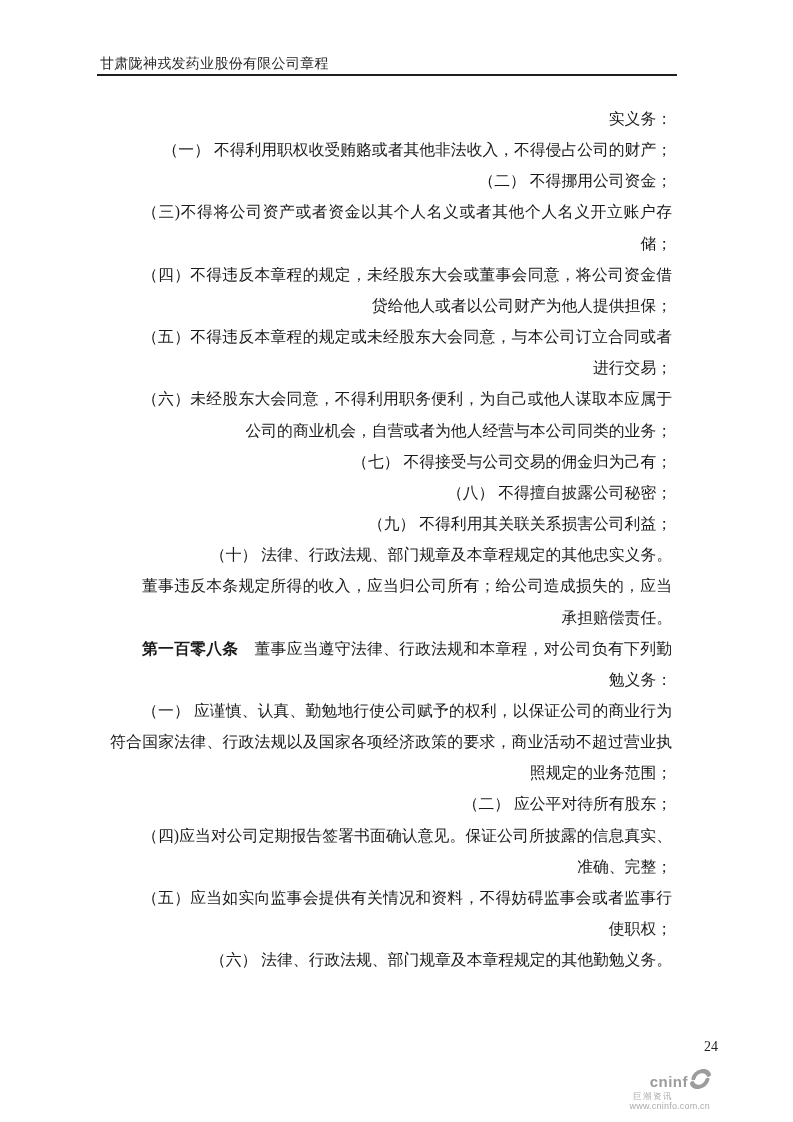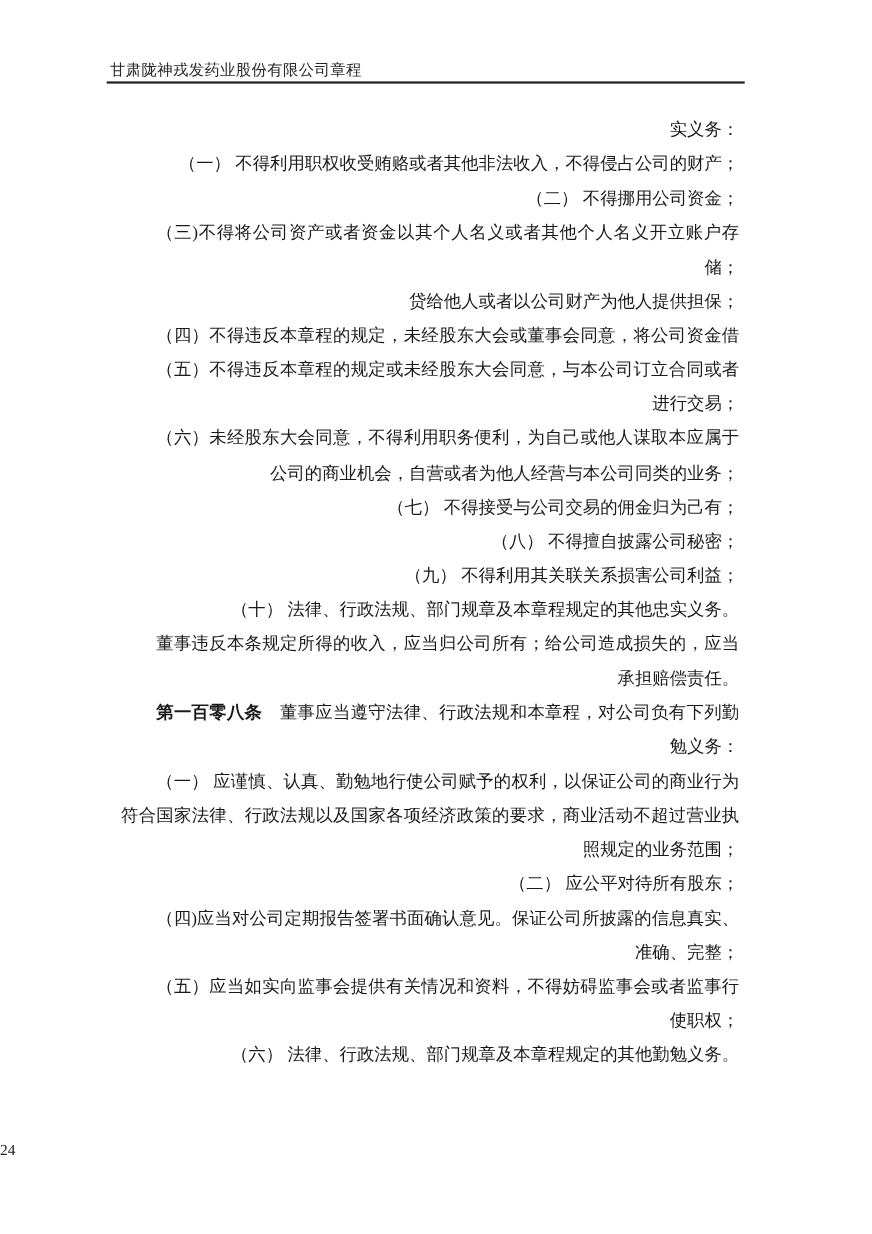--- a/index.html
+++ b/index.html
@@ -36,21 +36,21 @@
   .line.stretch{
     white-space:normal;
     text-align:justify;
     text-align-last:justify;
     text-justify:inter-character;
   }
   .art{font-weight:bold;}
   
   .page-number{
     position:absolute;left:0;top:1039px;width:100%;
-    text-align:left;font-size:14px;color:#222222;
+    text-align:right;font-size:14px;color:#222222;
   }
   
   .watermark{
     position:absolute;right:8px;top:1071px;width:92px;
     font-family:"Liberation Sans","DejaVu Sans",sans-serif;
     color:#a3a3a3;
   }
   .brand-row{
     display:flex;align-items:center;justify-content:flex-end;
     height:20px;
@@ -77,22 +77,22 @@
 
   <div class="header-title">甘肃陇神戎发药业股份有限公司章程</div>
   <div class="header-rule"></div>
 
   <div class="doc-body">
       <div class="line">实义务：</div>
       <div class="line indent">（一） 不得利用职权收受贿赂或者其他非法收入，不得侵占公司的财产；</div>
       <div class="line indent">（二） 不得挪用公司资金；</div>
       <div class="line indent stretch">（三)不得将公司资产或者资金以其个人名义或者其他个人名义开立账户存</div>
       <div class="line">储；</div>
+      <div class="line indent stretch">（四）不得违反本章程的规定，未经股东大会或董事会同意，将公司资金借</div>
       <div class="line">贷给他人或者以公司财产为他人提供担保；</div>
-      <div class="line indent stretch">（四）不得违反本章程的规定，未经股东大会或董事会同意，将公司资金借</div>
       <div class="line indent stretch">（五）不得违反本章程的规定或未经股东大会同意，与本公司订立合同或者</div>
       <div class="line">进行交易；</div>
       <div class="line indent stretch">（六）未经股东大会同意，不得利用职务便利，为自己或他人谋取本应属于</div>
       <div class="line">公司的商业机会，自营或者为他人经营与本公司同类的业务；</div>
       <div class="line indent">（七） 不得接受与公司交易的佣金归为己有；</div>
       <div class="line indent">（八） 不得擅自披露公司秘密；</div>
       <div class="line indent">（九） 不得利用其关联关系损害公司利益；</div>
       <div class="line indent">（十） 法律、行政法规、部门规章及本章程规定的其他忠实义务。</div>
       <div class="line indent stretch">董事违反本条规定所得的收入，应当归公司所有；给公司造成损失的，应当</div>
       <div class="line">承担赔偿责任。</div>
@@ -104,14 +104,27 @@
       <div class="line indent">（二） 应公平对待所有股东；</div>
       <div class="line indent stretch">（四)应当对公司定期报告签署书面确认意见。保证公司所披露的信息真实、</div>
       <div class="line">准确、完整；</div>
       <div class="line indent stretch">（五）应当如实向监事会提供有关情况和资料，不得妨碍监事会或者监事行</div>
       <div class="line">使职权；</div>
       <div class="line indent">（六） 法律、行政法规、部门规章及本章程规定的其他勤勉义务。</div>
     </div>
 
   <div class="page-number">24</div>
 
+  <div class="watermark">
+    <div class="brand-row">
+      <span class="brand">cninf</span>
+      <span class="swirl">
+        <svg width="20" height="20" viewBox="0 0 24 24">
+          <path d="M21 7 A9.5 9.5 0 0 0 3.5 11" stroke="#9c9c9c" stroke-width="5" fill="none" stroke-linecap="round"></path>
+          <path d="M3 17 A9.5 9.5 0 0 0 20.5 13" stroke="#9c9c9c" stroke-width="5" fill="none" stroke-linecap="round"></path>
+        </svg>
+      </span>
+    </div>
+    <div class="cn-name">巨潮资讯</div>
+    <div class="url">www.cninfo.com.cn</div>
+  </div>
 
 </div>
 
 </body></html>

